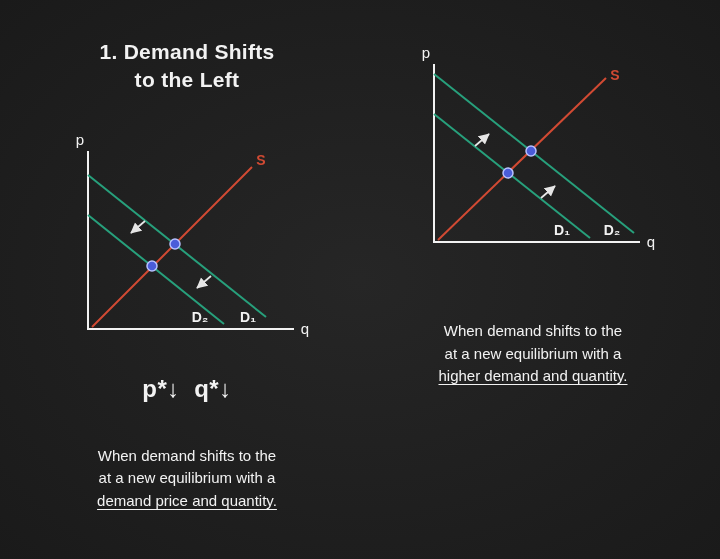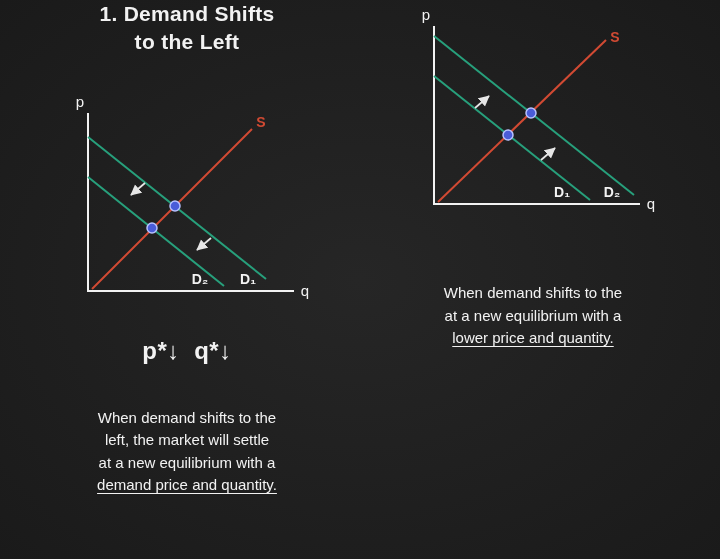--- a/index.html
+++ b/index.html
@@ -11,20 +11,21 @@
     height: 559px;
     background: radial-gradient(ellipse at center, #262626 0%, #1a1a1a 100%);
     font-family: "Liberation Sans", sans-serif;
     color: #f2f2f2;
     overflow: hidden;
   }
   .container {
     display: flex;
     justify-content: center;
     gap: 46px;
+    padding-top: 38px;
   }
   .panel {
     width: 300px;
     display: flex;
     flex-direction: column;
     align-items: center;
   }
   .title {
     font-size: 21px;
     font-weight: 600;
@@ -102,21 +103,20 @@
 
         <circle cx="123" cy="119" r="5" stroke-width="1.5" fill="#4a5cd9" stroke="#b9c2ff"></circle>
         <circle cx="100" cy="141" r="5" stroke-width="1.5" fill="#4a5cd9" stroke="#b9c2ff"></circle>
       </svg>
     </div>
 
     <div class="result">p*↓  q*↓</div>
 
     <div class="caption">
       <div>When demand shifts to the</div>
-      <div>left, the market will settle</div>
       <div>at a new equilibrium with a</div>
       <div><span class="underline">demand price and quantity.</span></div>
     </div>
   </div>
 
   <div class="panel">
 
     <div class="chart-wrap">
       <svg width="270" height="240" viewBox="0 0 270 240">
 
@@ -138,17 +138,17 @@
 
         <circle cx="110" cy="135" r="5" stroke-width="1.5" fill="#4a5cd9" stroke="#b9c2ff"></circle>
         <circle cx="133" cy="113" r="5" stroke-width="1.5" fill="#4a5cd9" stroke="#b9c2ff"></circle>
       </svg>
     </div>
 
 
     <div class="caption">
       <div>When demand shifts to the</div>
       <div>at a new equilibrium with a</div>
-      <div><span class="underline">lower price and quantity.</span></div>
+      <div><span class="underline">higher demand and quantity.</span></div>
     </div>
   </div>
 
 </div>
 
 </body></html>

